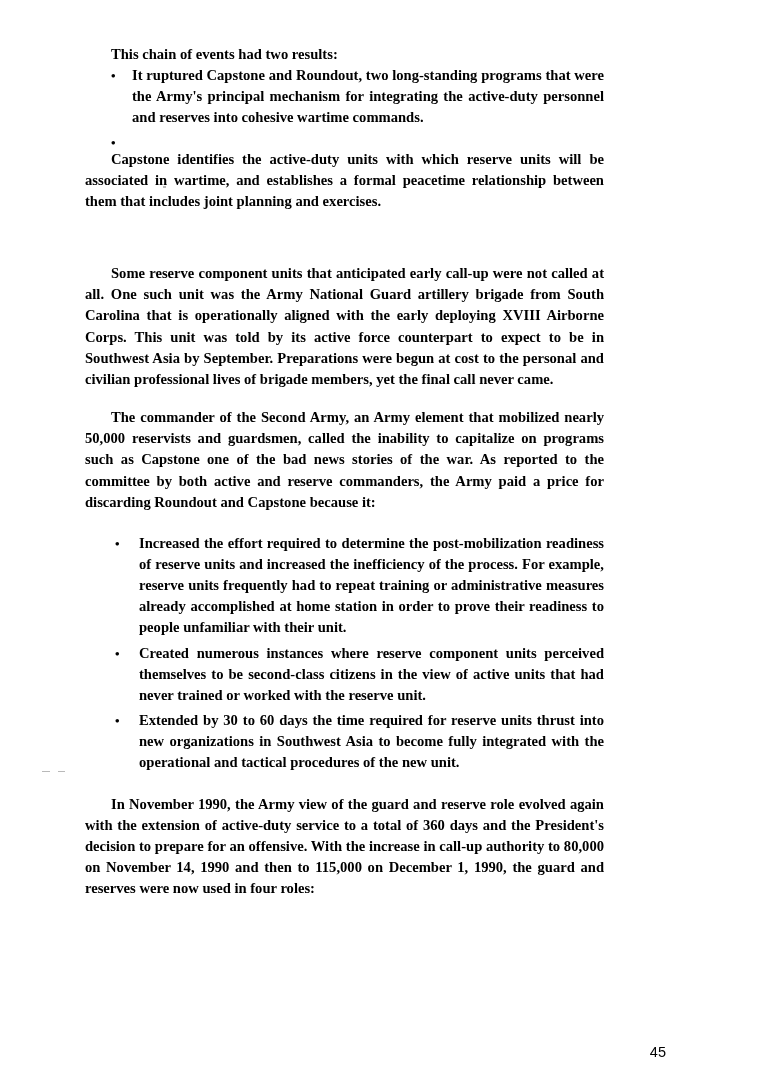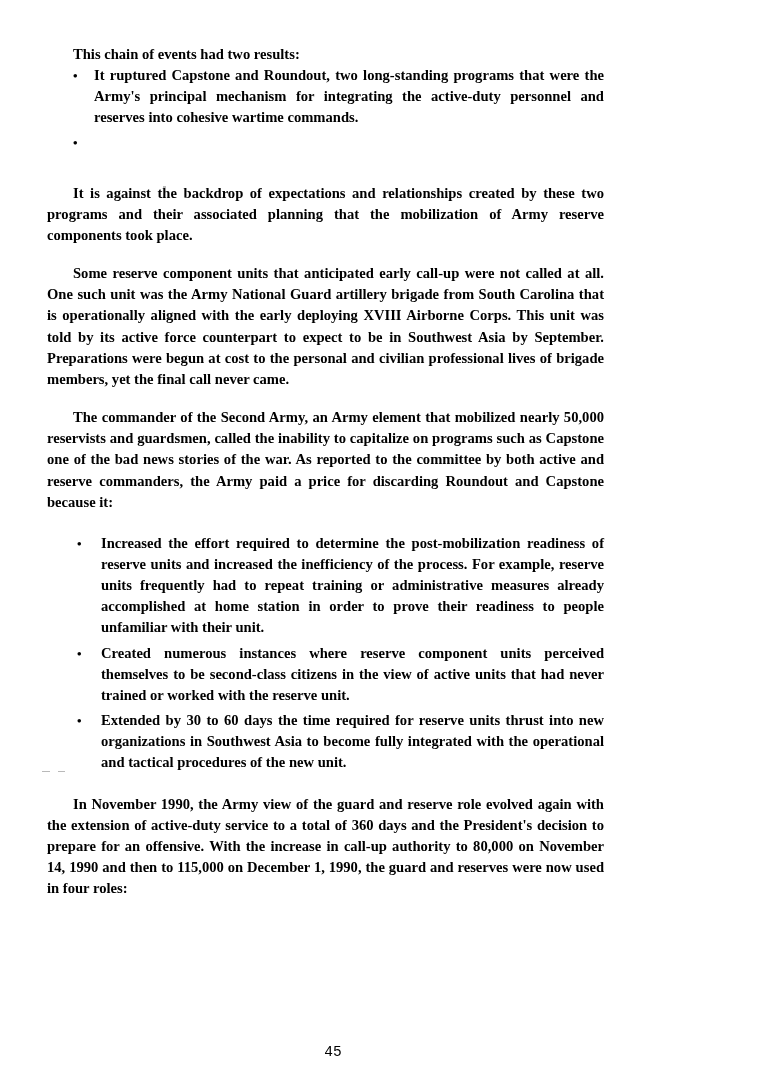--- a/index.html
+++ b/index.html
@@ -15,21 +15,21 @@
     position: relative;
     overflow: hidden;
   }
   .page {
     position: absolute;
     left: 0;
     top: 0;
     width: 666px;
     height: 1078px;
     box-sizing: border-box;
-    padding: 44px 62px 0 47px;
+    padding: 44px 62px 0 85px;
   }
   .body-text {
     font-size: 14.6px;
     line-height: 1.45;
     font-weight: bold;
     text-align: justify;
   }
   p.para {
     margin: 0 0 0 0;
     text-indent: 26px;
@@ -75,24 +75,24 @@
   }
   ul.bullets.wide > li + li {
     margin-top: 4px;
   }
 
   .page-number {
     position: absolute;
     left: 0;
     right: 0;
     bottom: 18px;
-    text-align: center;
+    text-align: right;
     font-size: 14.5px;
     font-weight: normal;
-    font-family: Liberation Mono, monospace;
+    font-family: Liberation Sans, sans-serif;
   }
 
   
   .artifact {
     position: absolute;
     background: #b9b9b9;
   }
 </style>
 </head>
 <body>
@@ -107,25 +107,25 @@
       <li>
         <span class="bullet-mark">•</span>
         <span>It ruptured Capstone and Roundout, two long-standing programs that were the Army's principal  mechanism  for  integrating  the  active-duty  personnel  and reserves into cohesive wartime commands.</span>
       </li>
       <li>
         <span class="bullet-mark">•</span>
       </li>
     </ul>
 
     <div class="spacer-md"></div>
+    <p class="para">Capstone identifies the active-duty units with which reserve units will be associated in wartime,  and  establishes  a  formal  peacetime   relationship  between  them  that  includes joint planning and exercises.</p>
 
     <div class="spacer-md"></div>
 
     <div class="spacer-md"></div>
-    <p class="para">It  is  against  the  backdrop  of  expectations  and  relationships  created by these two programs  and  their  associated  planning  that  the  mobilization  of  Army  reserve components took place.</p>
 
     <div class="spacer-md"></div>
     <p class="para">Some  reserve  component  units  that  anticipated  early call-up were not called at all. One  such unit was the Army National Guard artillery brigade from South Carolina that is  operationally  aligned  with  the early deploying XVIII Airborne Corps. This unit was told  by  its  active  force  counterpart  to  expect  to  be in Southwest Asia by September. Preparations  were begun at cost to the personal and civilian professional lives of brigade members, yet the final call never came.</p>
 
     <div class="spacer-md"></div>
     <p class="para">The  commander  of  the Second Army, an Army element that mobilized nearly 50,000 reservists  and  guardsmen,  called   the  inability  to  capitalize  on  programs  such  as Capstone  one  of  the  bad news stories of the war. As reported to the committee by both active  and  reserve  commanders,  the  Army   paid a price for discarding Roundout and Capstone because it:</p>
 
     <div class="spacer-lg"></div>
     <ul class="bullets wide">
       <li>

